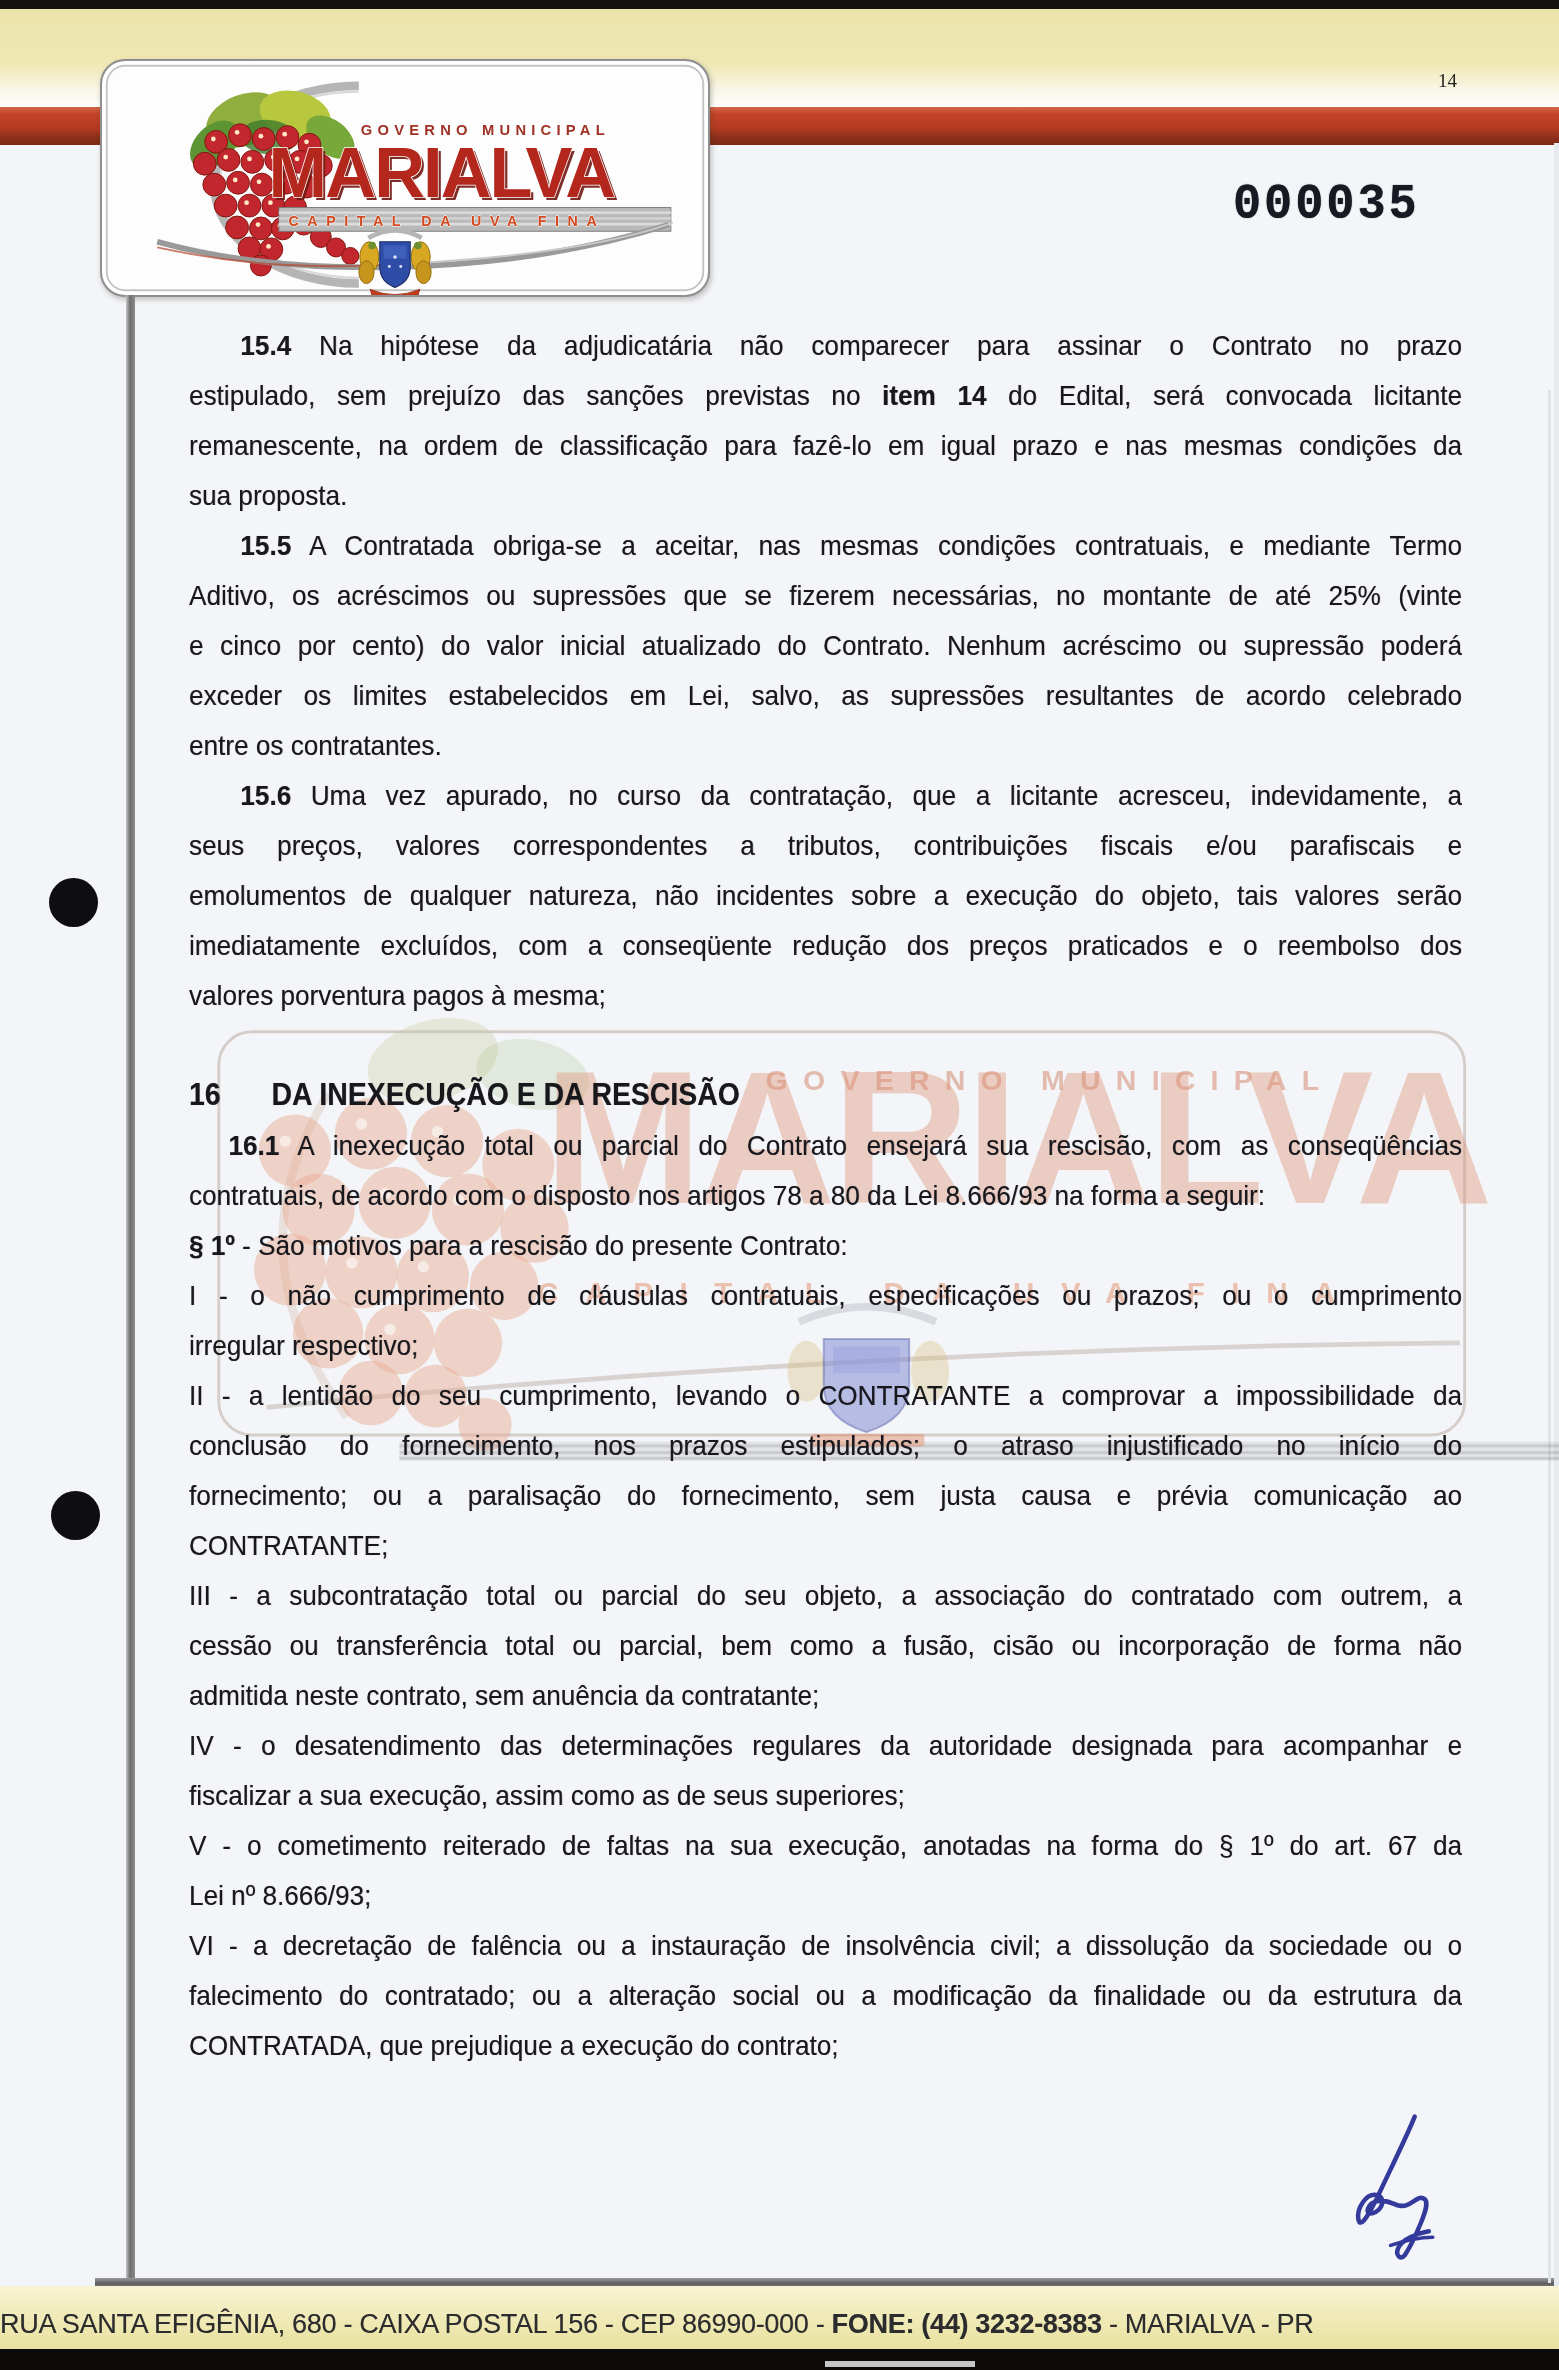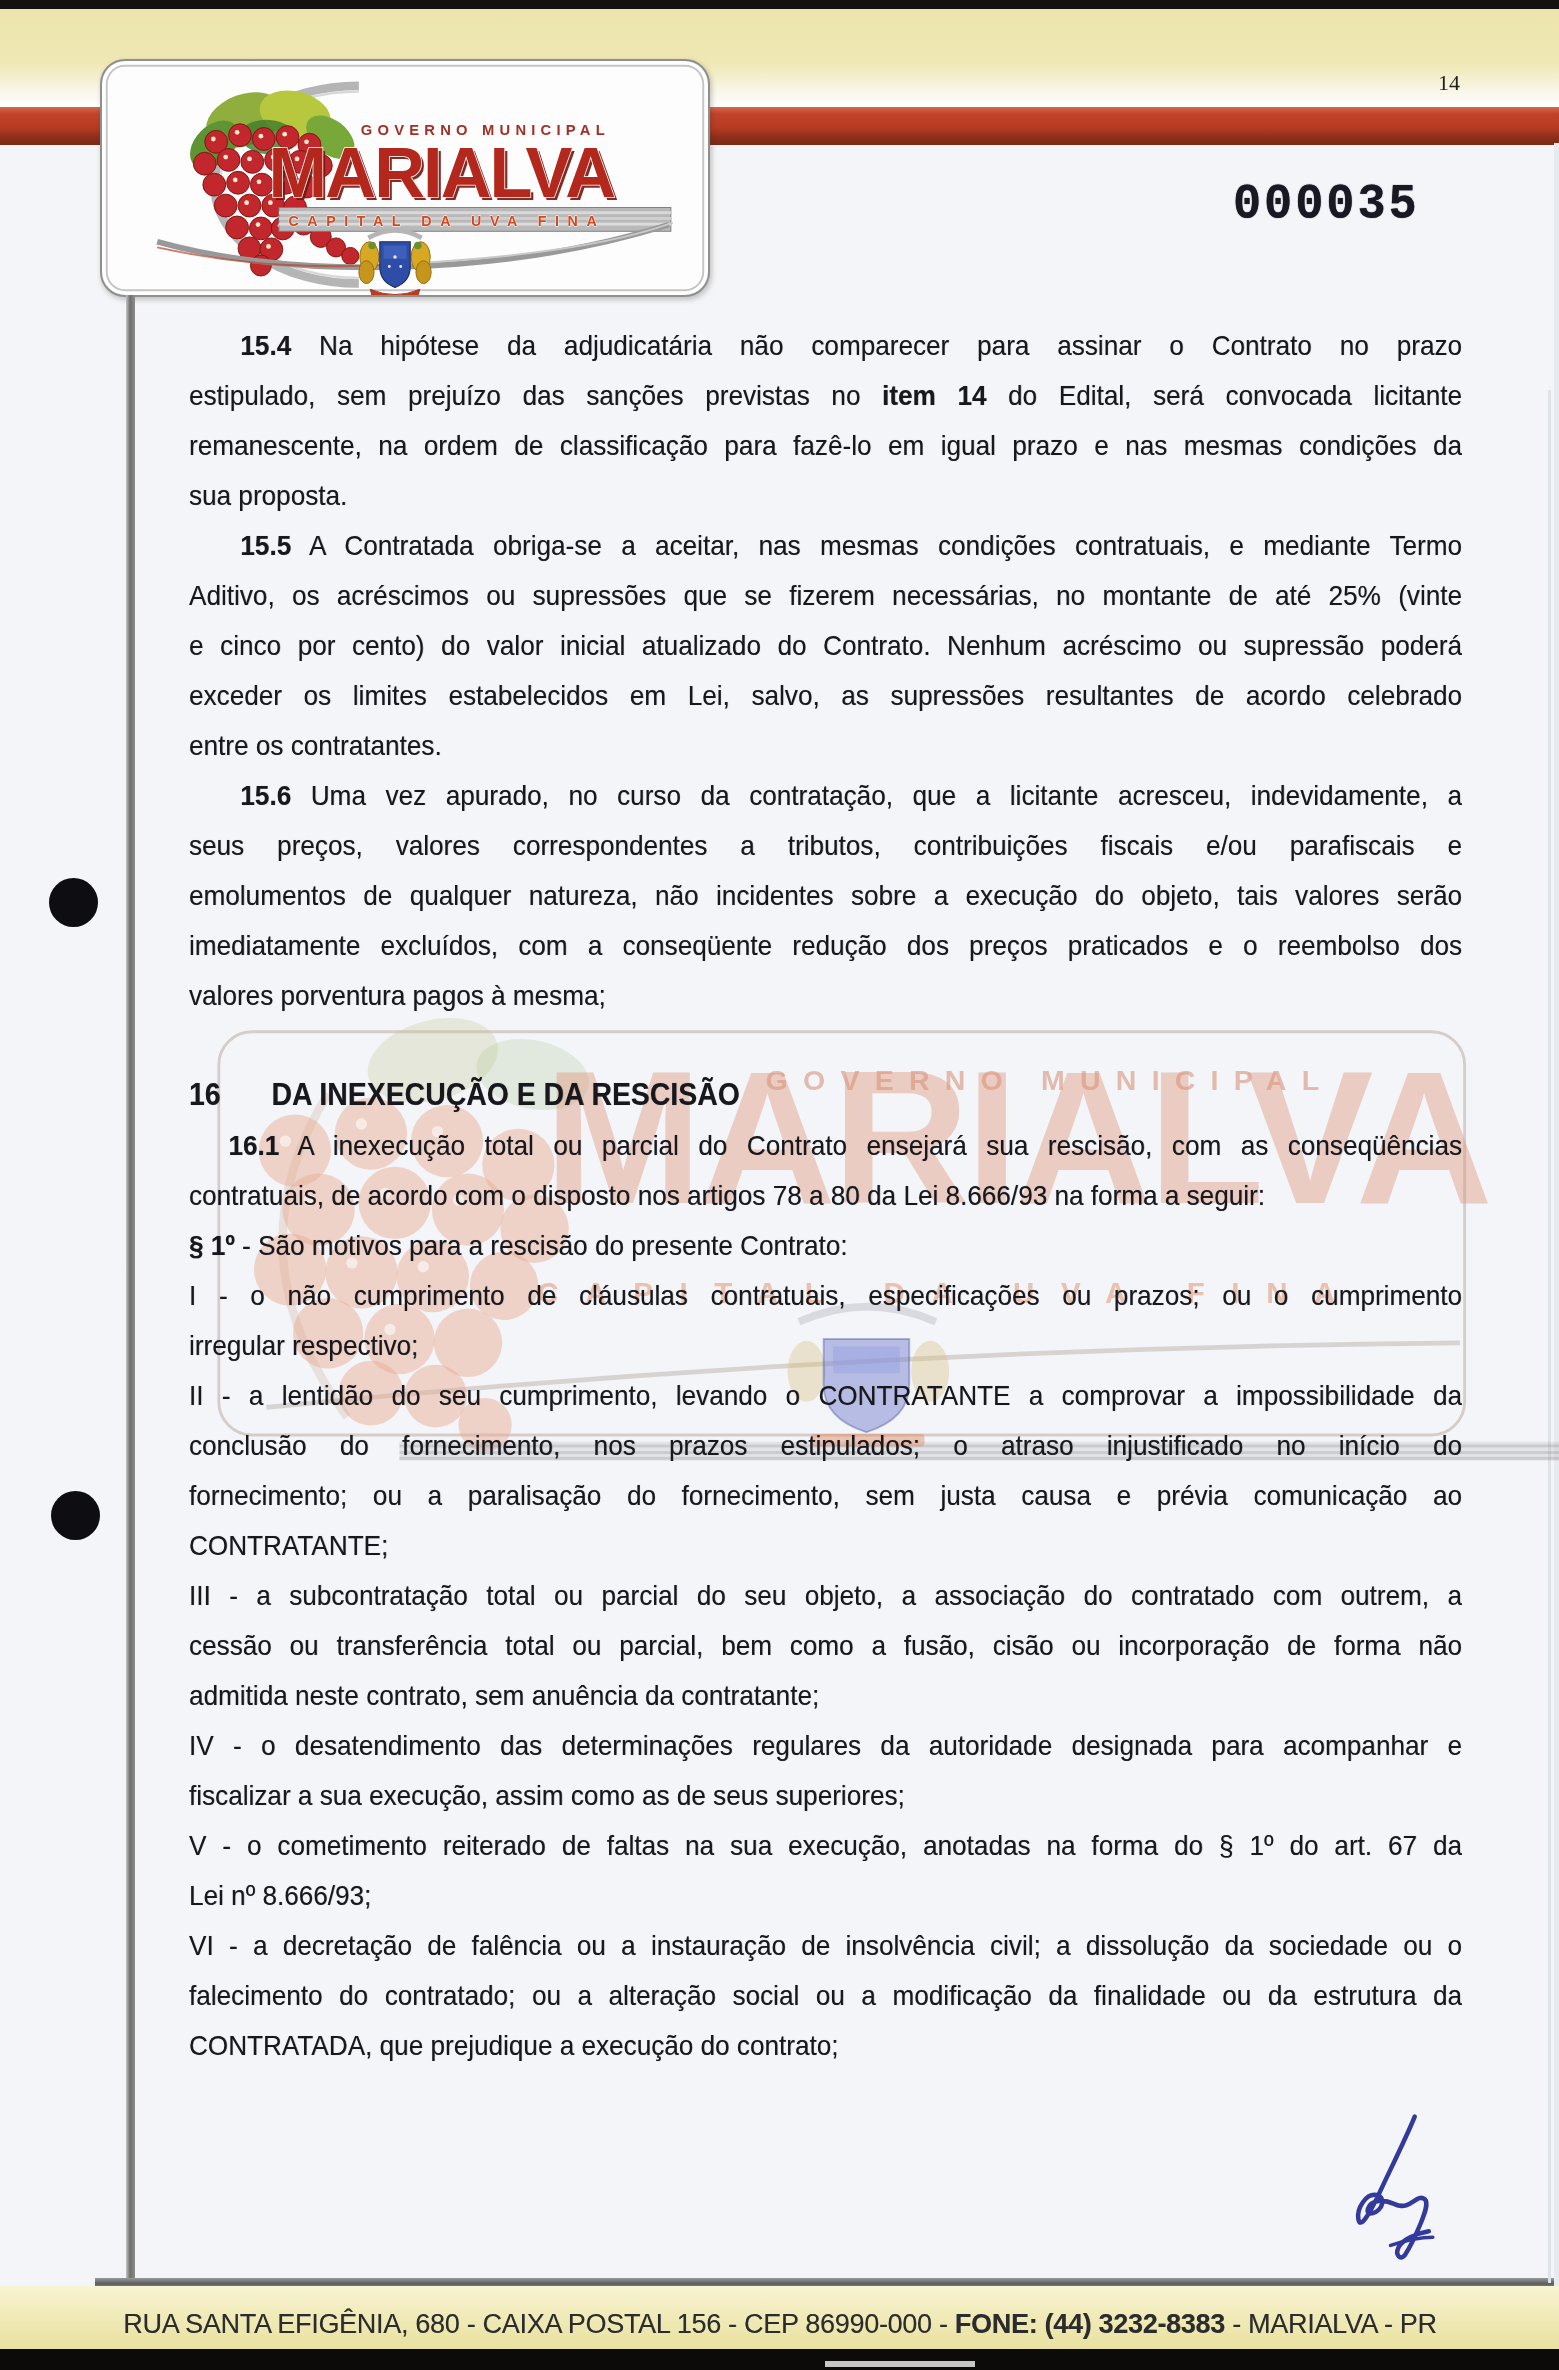--- a/index.html
+++ b/index.html
@@ -8,21 +8,21 @@
     background:#f3f5f8; overflow:hidden;
     font-family:"Liberation Sans", sans-serif;
   }
   
   .topbar{position:absolute;left:0;top:0;width:1560px;height:8.6px;background:#14110e;}
   .cream-band{position:absolute;left:0;top:8.6px;width:1560px;height:99px;
     background:linear-gradient(to bottom,#ece4ab 0%,#efe8b4 55%,#f8f5e4 80%,#ffffff 100%);}
   .red-band{position:absolute;left:0;top:107px;width:1560px;height:38px;
     background:linear-gradient(to bottom,#d8684a 0%,#c24329 18%,#b53b22 55%,#8d2f1a 80%,#7c2a16 100%);}
   .page-number{position:absolute;left:1438px;top:70px;width:57px;
-    font-family:"Liberation Serif", serif;font-size:22px;color:#23211e;
+    font-family:"Liberation Serif", serif;font-size:19px;color:#23211e;
     data:none;}
   .stamp{position:absolute;left:1233px;top:177px;
     font-family:"Liberation Mono", monospace;font-weight:bold;font-size:47px;
     letter-spacing:2.9px;color:#191924;transform:scaleY(1.05);transform-origin:0 0;
     text-shadow:0 0 1px #22222e;}
   
   .logo-box{position:absolute;left:100px;top:59px;width:606px;height:234px;
     background:#fdfdfd;border:2.9px solid #8f8f8f;border-radius:25px;
     box-shadow:inset 0 0 0 3.8px #ffffff, inset 0 0 0 5.7px #c4c4c4, 1.9px 2.9px 5.7px rgba(60,50,40,.25);}
   .logo-box svg{position:absolute;left:0;top:0;}
@@ -50,21 +50,21 @@
   .line.ind2{text-indent:43px;}
   .line.gap{height:50px;}
   .line.heading{font-weight:bold;font-size:31px;}
   .hnum{display:inline-block;width:90px;font-weight:bold;}
   .b{font-weight:bold;}
   
   .signature{position:absolute;left:1294px;top:2110px;width:171px;height:152px;}
   
   .footer-band{position:absolute;left:0;top:2286px;width:1560px;height:63px;
     background:linear-gradient(to bottom,#f8f4d4 0%,#f1ebba 45%,#e8e1a0 100%);}
-  .footer-text{position:absolute;left:0;top:2309px;width:1560px;text-align:center;
+  .footer-text{position:absolute;left:0;top:2309px;width:1560px;
     font-size:27px;color:#2c2c2e;letter-spacing:-0.3px;
     text-shadow:0.3px 0.3px 0.5px rgba(30,30,30,.4);}
   .footer-black{position:absolute;left:0;top:2349px;width:1560px;height:21px;background:#0c0b09;}
   .footer-dash{position:absolute;left:825px;top:2361px;width:150px;height:5.7px;background:#c6c6c6;}
 </style>
 </head>
 <body>
 
 <div class="page">
 

